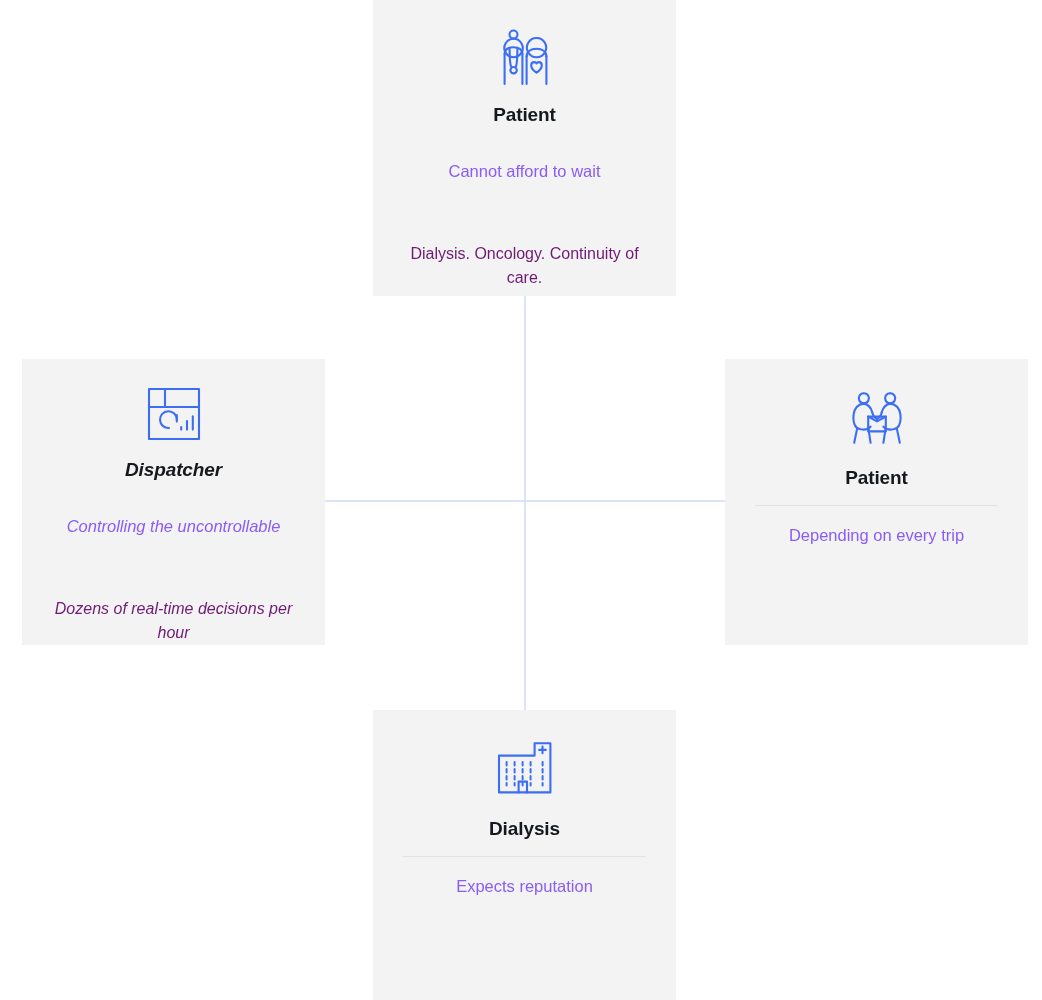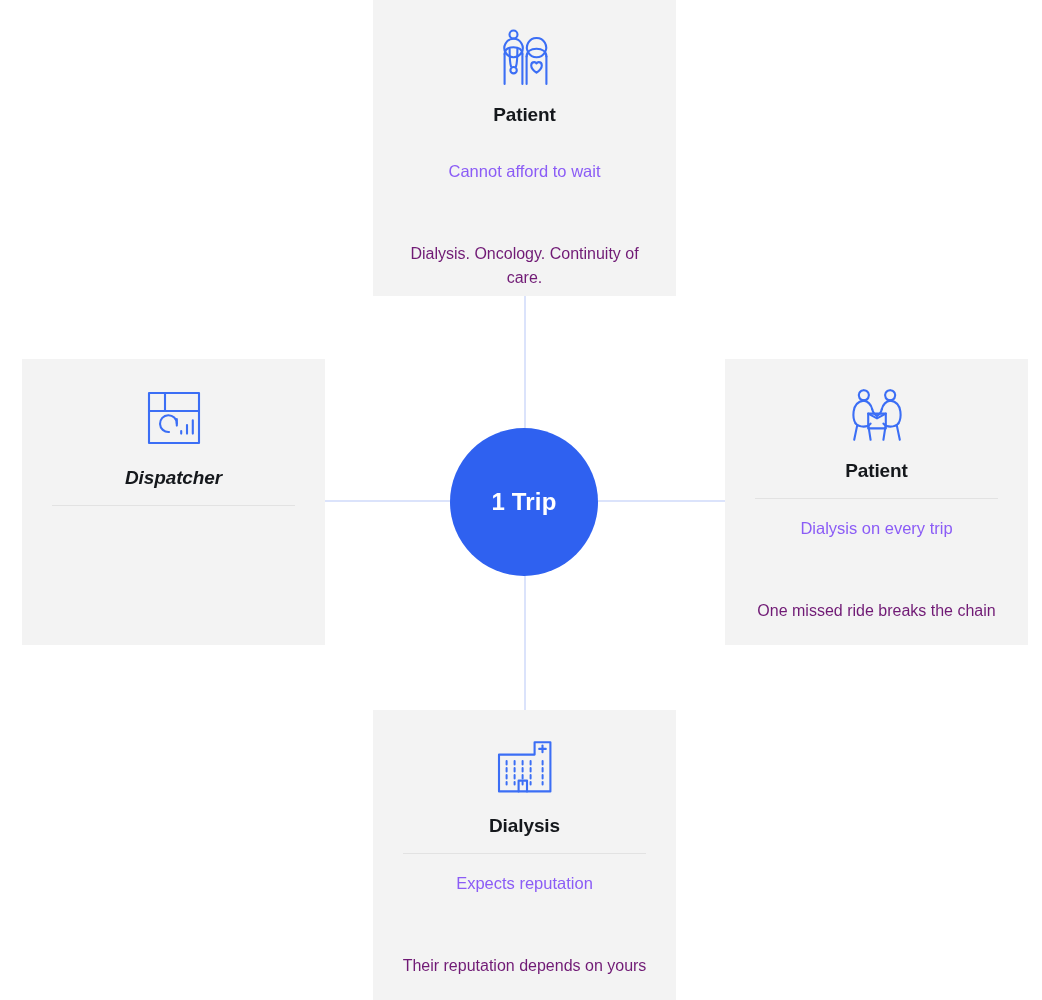--- a/index.html
+++ b/index.html
@@ -151,20 +151,22 @@
         <path d="M22 4 L22 22"></path>
         <path d="M26 43 A8.4 8.4 0 1 1 33.8 34.6"></path>
         <path d="M33.8 30 L33.8 36.6"></path>
         <path d="M38.2 44.6 L38.2 42"></path>
         <path d="M44 44.6 L44 36"></path>
         <path d="M49.8 44.6 L49.8 31.4"></path>
       </svg>
     </div>
     <div class="card-title">Dispatcher</div>
     <div class="card-divider"></div>
+    <div class="card-headline">Controlling the uncontrollable</div>
+    <div class="card-sub">Dozens of real-time decisions per hour</div>
   </div>
 
   <div class="card" id="card-family">
     <div class="card-icon">
       <svg width="66" height="58" viewBox="0 0 66 58" fill="none" stroke="#3b6ef5" stroke-width="2.1" stroke-linecap="round" stroke-linejoin="round">
         <path d="M19.8 4.2 a5.1 5.1 0 1 0 0.1 0"></path>
         <path d="M19.6 14.6 C13.6 15.4 10.4 19.6 9.6 25.6 C8.9 31.2 9.8 34.6 11.6 37.4"></path>
         <path d="M19.6 14.6 C24.4 15.4 27 18.4 28.2 23.2"></path>
         <path d="M28.2 23.2 C29 26.6 30.6 28.8 33.2 29.8"></path>
         <path d="M11.6 37.4 C13.4 39.6 16 40.6 19.6 40.6 C22.6 40.6 25 39.6 26.6 37.6"></path>
@@ -176,22 +178,21 @@
         <path d="M37.8 23.2 C37 26.6 35.4 28.8 32.8 29.8"></path>
         <path d="M54.4 37.4 C52.6 39.6 50 40.6 46.4 40.6 C43.4 40.6 41 39.6 39.4 37.6"></path>
         <path d="M52.8 39.4 L55.8 53.8"></path>
         <path d="M41.6 39.6 L39.4 53.8"></path>
         <rect x="24.2" y="27.6" width="17.6" height="14.8"></rect>
         <path d="M24.2 27.6 L33 32.4 L41.8 27.6"></path>
       </svg>
     </div>
     <div class="card-title">Patient</div>
     <div class="card-divider"></div>
-    <div class="card-headline">Dialysis on every trip</div>
-    <div class="card-sub">One missed ride breaks the chain</div>
+    <div class="card-headline">Depending on every trip</div>
   </div>
 
   <div class="card" id="card-provider">
     <div class="card-icon">
       <svg width="64" height="60" viewBox="0 0 64 60" fill="none" stroke="#3b6ef5" stroke-width="2.1" stroke-linecap="round" stroke-linejoin="round">
         <path d="M6 16.6 L41.6 16.6 L41.6 4.2 L57.4 4.2 L57.4 53.4 L6 53.4 Z"></path>
         <path d="M49.5 7.6 L49.5 14.2"></path>
         <path d="M46.2 10.9 L52.8 10.9"></path>
         <g stroke-width="2" stroke-dasharray="3.4 3.6">
           <path d="M13.6 23 L13.6 46.6"></path>
@@ -199,20 +200,16 @@
           <path d="M29.6 23 L29.6 46.6"></path>
           <path d="M37.6 23 L37.6 46.6"></path>
           <path d="M49.6 23 L49.6 46.6"></path>
         </g>
         <path d="M25.6 53.4 L25.6 42.6 L34 42.6 L34 53.4"></path>
       </svg>
     </div>
     <div class="card-title">Dialysis</div>
     <div class="card-divider"></div>
     <div class="card-headline">Expects reputation</div>
-    <div class="card-sub">Their reputation depends on yours</div>
-  </div>
-
-  <div id="center-hub">
-    <span id="center-hub-label">1 Trip</span>
-  </div>
+  </div>
+
 
 </div>
 
 </body></html>

